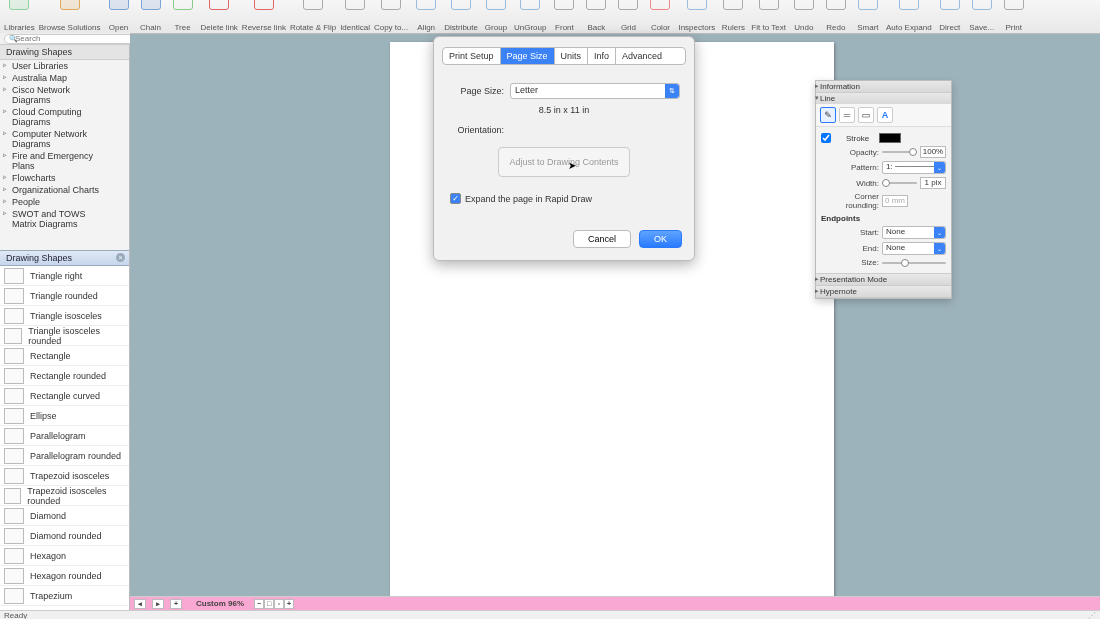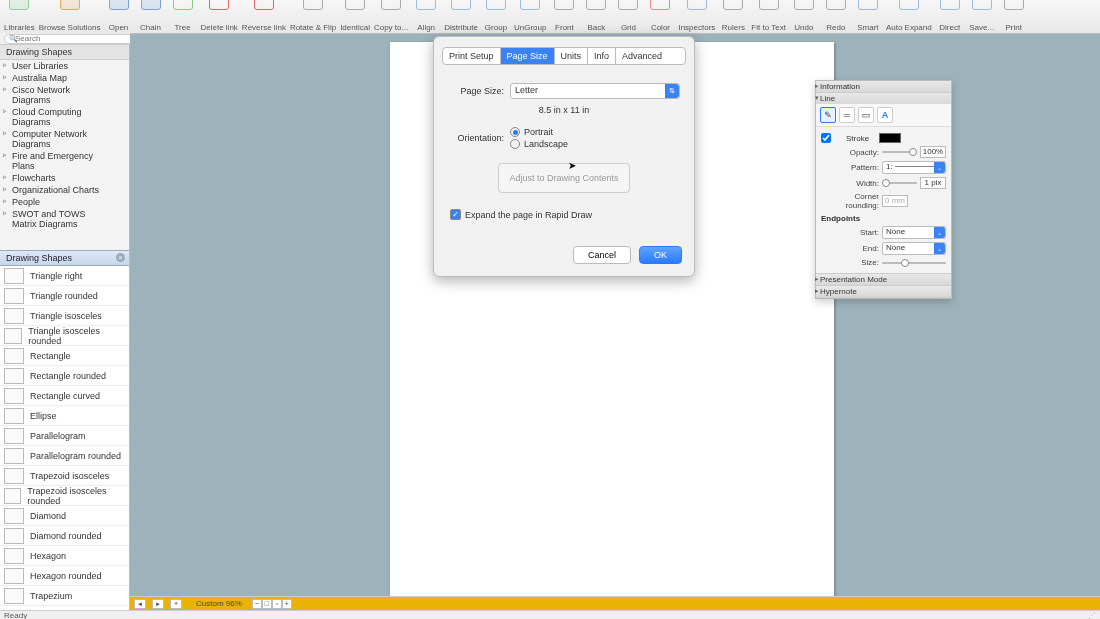--- a/index.html
+++ b/index.html
@@ -25,21 +25,21 @@
 .shapes-header { background: linear-gradient(#dfe8f6,#c7d6ec); border-top: 1px solid #9ab; border-bottom: 1px solid #9ab; padding: 2px 6px; font-size: 9px; color: #223; position: relative;}
 .shapes-header .close { position: absolute; right: 4px; top: 2px; width: 9px; height: 9px; border-radius: 50%; background:#9ab; color:#fff; font-size:7px; text-align:center; line-height:9px;}
 
 .shapes-list { flex:1; overflow-y: scroll; background:#fff;}
 .shape-row { display:flex; align-items:center; gap:6px; height:20px; border-bottom:1px solid #eee; padding:0 4px; font-size:9px; color:#333; cursor:pointer;}
 .shape-thumb { width:20px; height:16px; border:1px solid #bbb; background:#fafafa; display:flex; align-items:center; justify-content:center;}
 
 
 .canvas-area { position:absolute; left:130px; right:0; top:34px; bottom:9px; background:#9db3bc; overflow:hidden;}
 .page { position:absolute; left:260px; top:8px; width:444px; height:560px; background:#fff; box-shadow:1px 1px 3px rgba(0,0,0,0.3);}
-.hscroll { position:absolute; left:0; right:0; bottom:0; height:14px; background:#eab308; border-top:1px solid #ccc; display:flex; align-items:center; font-size:8px; color:#444; gap:6px; padding:0 4px;}
+.hscroll { position:absolute; left:0; right:0; bottom:0; height:14px; background:#f9a8d4; border-top:1px solid #ccc; display:flex; align-items:center; font-size:8px; color:#444; gap:6px; padding:0 4px;font-weight:bold;}
 .hscroll .btn { width:12px; height:10px; border:1px solid #bbb; background:#fff; text-align:center; line-height:8px; font-size:7px;}
 .zoom-seg { display:flex;}
 .zoom-seg div{ width:10px;height:10px;border:1px solid #bbb;background:#fff;font-size:7px;text-align:center;line-height:8px;}
 
 
 .status { position:absolute; left:0; right:0; bottom:0; height:9px; background:#f0f0f0; border-top:1px solid #ccc; font-size:8px; color:#555; padding:0 4px; display:flex; align-items:center; justify-content:space-between;}
 
 
 .dialog { position:absolute; left:433px; top:36px; width:262px; background:#f1f1f1; border:1px solid #bbb; border-radius:6px; box-shadow:0 4px 14px rgba(0,0,0,0.3); font-size:10px; color:#333;}
 .segtabs { display:flex; margin:10px 8px 8px; border:1px solid #bbb; border-radius:4px; overflow:hidden; background:#fff;}
@@ -325,30 +325,20 @@
     <div class="form-row">
       <label>Page Size:</label>
       <div class="select">
         <span>Letter</span>
         <span class="arrow">⇅</span>
       </div>
     </div>
     <div style="text-align:center;font-size:9px;margin:4px 0 8px;">8.5 in x 11 in</div>
     <div class="form-row" style="margin-top:10px;">
       <label>Orientation:</label>
-      <div style="flex:1;">
-        <div class="radio-row" style="margin-left:0;">
-          <span class="radio checked"></span>
-          <span>Portrait</span>
-        </div>
-        <div class="radio-row" style="margin-left:0;">
-          <span class="radio"></span>
-          <span>Landscape</span>
-        </div>
-      </div>
     </div>
     <button class="dlg-mid-btn" disabled="">Adjust to Drawing Contents</button>
     <div class="check-row">
       <span class="chk">✓</span>
       <span>Expand the page in Rapid Draw</span>
     </div>
   </div>
   <div class="dlg-actions">
     <button>Cancel</button>
     <button class="ok">OK</button>

